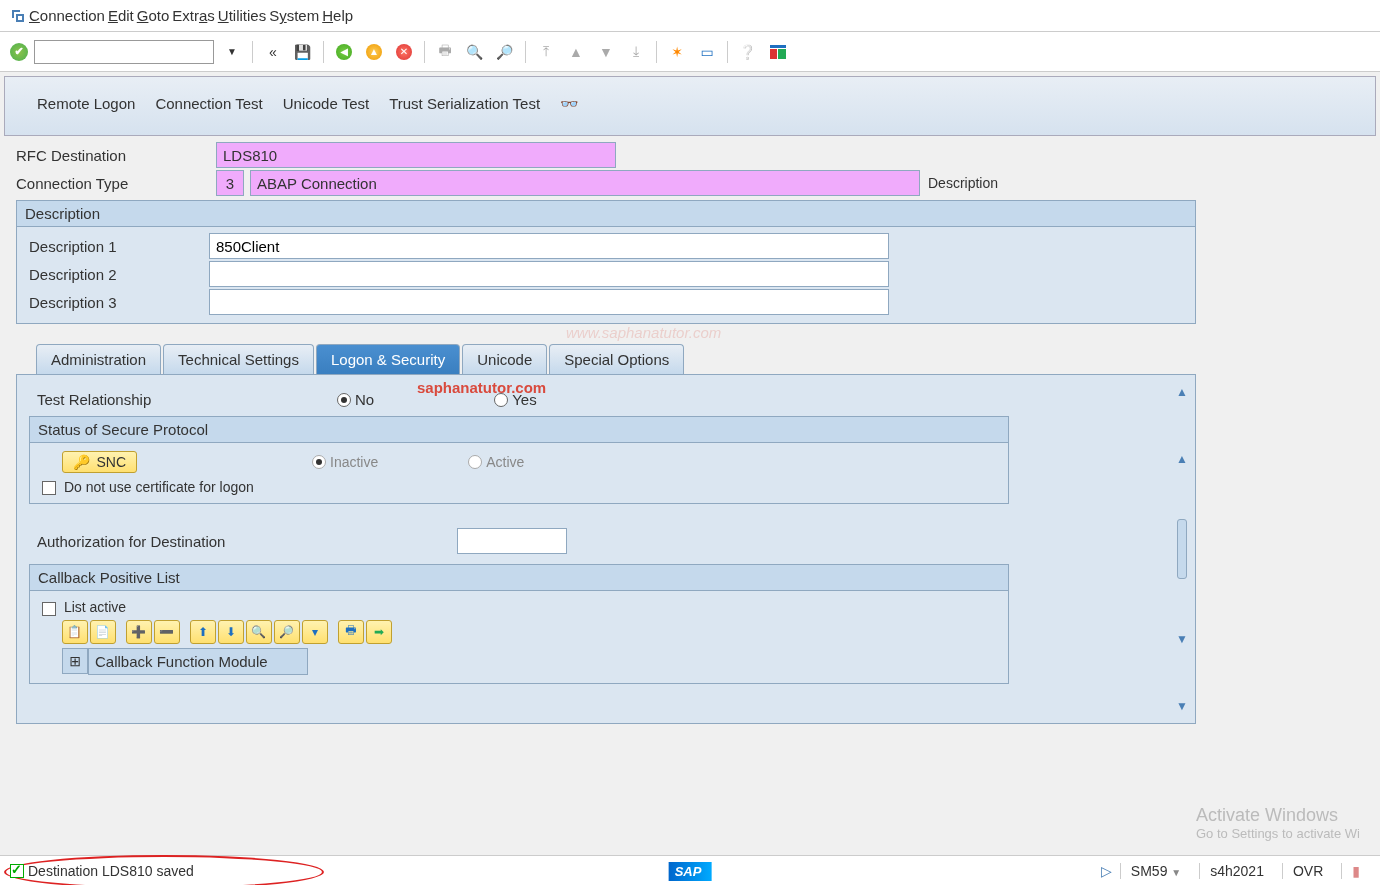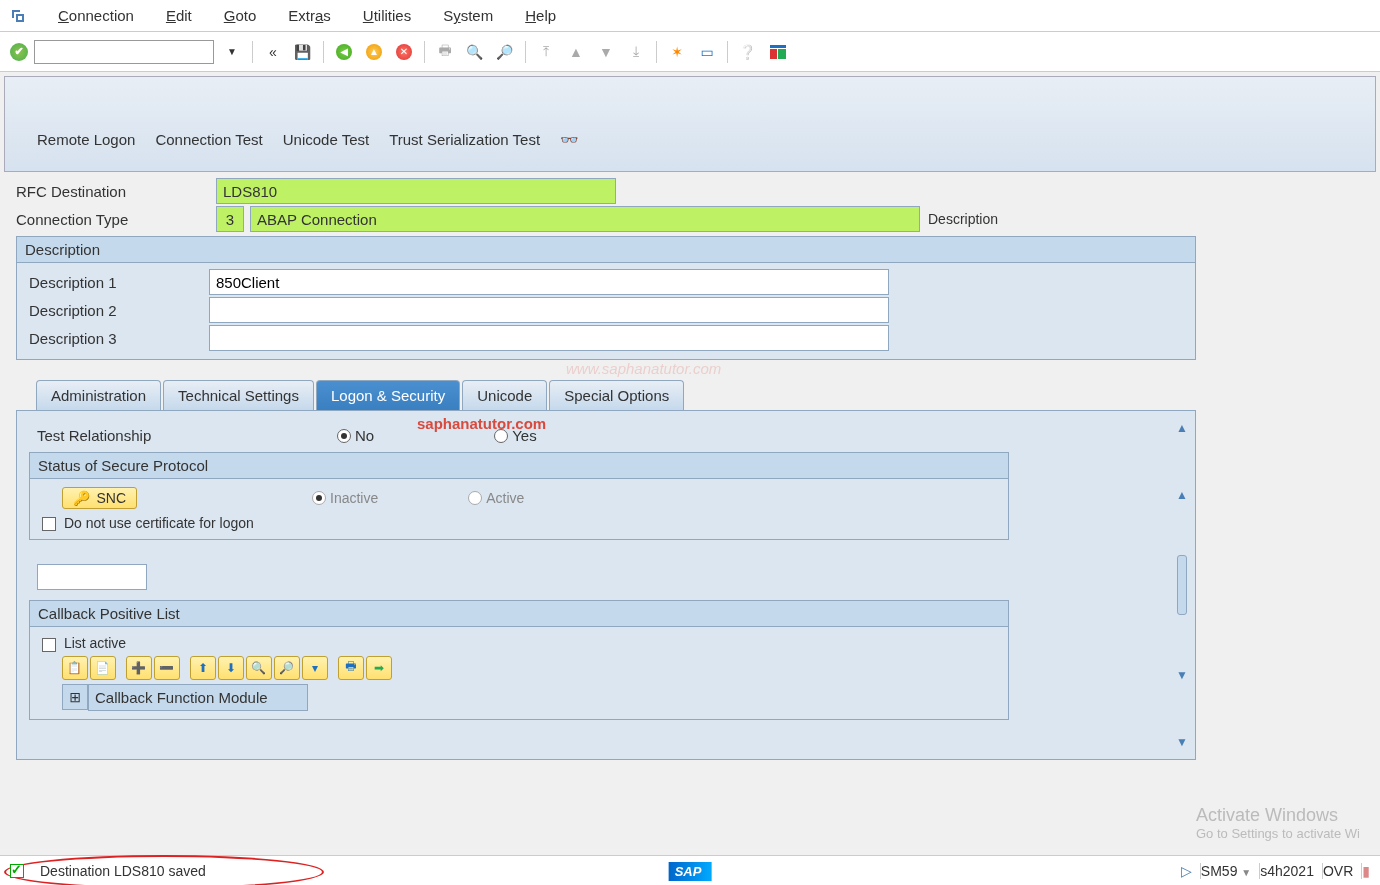--- a/index.html
+++ b/index.html
@@ -1,33 +1,33 @@
 <!DOCTYPE html>
 <html><head>
 <meta charset="utf-8">
 <style>
 * { box-sizing: border-box; margin: 0; padding: 0; font-family: Arial, Helvetica, sans-serif; }
 body { background: #f0f0f0; width: 1380px; height: 885px; overflow: hidden; font-size: 14px; color: #333; }
-.menubar { background: #fff; display: flex; align-items: center; padding: 4px 10px; gap: 32px; border-bottom: 1px solid #ccc; height: 32px; }
+.menubar { background: #fff; display: flex; align-items: center; padding: 4px 10px; gap: 3px; border-bottom: 1px solid #ccc; height: 32px; }
 .menubar .sap-icon { width: 16px; height: 16px; display: inline-flex; align-items: center; justify-content: center; color: #4a7fb5; font-size: 16px; }
 .menubar span { cursor: pointer; color: #333; font-size: 15px; }
 .menubar span u { text-decoration: underline; }
 .toolbar { background: #fff; display: flex; align-items: center; padding: 6px 10px; gap: 6px; border-bottom: 1px solid #ccc; height: 40px; }
 .tb-btn { width: 24px; height: 24px; display: inline-flex; align-items: center; justify-content: center; cursor: pointer; border: 1px solid transparent; border-radius: 3px; font-size: 14px; }
 .green-check { width: 18px; height: 18px; border-radius: 50%; background: radial-gradient(circle, #8bc34a, #4caf50); display: inline-flex; align-items: center; justify-content: center; color: #fff; font-size: 11px; font-weight: bold; }
 .cmd-field { width: 180px; height: 24px; border: 1px solid #999; background: #fff; padding: 0 4px; }
 .sep { width: 1px; height: 22px; background: #ccc; margin: 0 2px; }
 .title-bar { background: linear-gradient(#e8eef5, #d6e2ef); padding: 10px 16px; border: 1px solid #aab; margin: 4px; }
 .title-bar h1 { font-size: 22px; font-style: italic; font-weight: bold; color: #444; }
-.action-row { display: flex; gap: 20px; padding: 8px 16px 12px; font-size: 15px; color: #333; margin-top: 36px; }
+.action-row { display: flex; gap: 20px; padding: 8px 16px 12px; font-size: 15px; color: #333; }
 .action-row span { cursor: pointer; }
 .content { padding: 2px 16px; }
 .field-row { display: flex; align-items: center; margin-bottom: 2px; }
 .field-label { width: 200px; font-size: 15px; }
-.ro-field { background: #bef264; border: 1px solid #8fa8c0; padding: 3px 6px; height: 26px; display: flex; align-items: center; font-size: 15px; }
+.ro-field { background: #f0abfc; border: 1px solid #8fa8c0; padding: 3px 6px; height: 26px; display: flex; align-items: center; font-size: 15px; }
 .small-field { width: 28px; text-align: center; justify-content: center; margin-right: 6px; }
 .group-box { border: 1px solid #8fa8c0; margin-top: 4px; background: #c5d9ec;}
 .group-header { background: #c5d9ec; padding: 4px 8px; font-size: 15px; border-bottom: 1px solid #8fa8c0; }
 .group-body { background: #dbe6f1; padding: 6px 12px; }
 .input-field { border: 1px solid #8fa8c0; height: 26px; background: #fff; padding: 2px 6px; font-size: 15px; width: 680px; }
 .tabs-wrapper { margin-top: 20px; position: relative; }
 .tabs { display: flex; gap: 0; margin-left: 20px; }
 .tab { background: linear-gradient(#e8eef5, #c5d9ec); border: 1px solid #8fa8c0; border-bottom: none; padding: 6px 14px; font-size: 15px; cursor: pointer; border-radius: 4px 4px 0 0; margin-right: 2px; }
 .tab.active { background: linear-gradient(#4a8fd0, #3a7fc0); color: #fff; }
 .tab-content { border: 1px solid #8fa8c0; background: #dbe6f1; padding: 12px; min-height: 350px; position: relative; width: 1180px; }
@@ -44,24 +44,24 @@
 .checkbox.checked::after { content: '✓'; position: absolute; top: -3px; left: 0; color: #0a0; font-weight: bold; font-size: 13px; }
 .grid-toolbar { display: flex; gap: 2px; padding: 4px 20px; }
 .grid-tb-btn { width: 26px; height: 24px; background: linear-gradient(#fff2b0, #ffe070); border: 1px solid #c0a030; border-radius: 3px; display: inline-flex; align-items: center; justify-content: center; font-size: 12px; }
 .grid-header-row { display: flex; margin-left: 20px; }
 .grid-corner { width: 26px; height: 26px; background: #c5d9ec; border: 1px solid #8fa8c0; display: flex; align-items: center; justify-content: center; }
 .grid-hdr { background: #c5d9ec; border: 1px solid #8fa8c0; padding: 4px 6px; font-size: 15px; }
 .scroll-area { position: absolute; right: 4px; top: 10px; bottom: 10px; width: 18px; display: flex; flex-direction: column; align-items: center; justify-content: space-between; }
 .scroll-btn { color: #4a7fb5; font-size: 12px; cursor: pointer; }
 .scroll-thumb { width: 10px; height: 60px; background: #c5d9ec; border: 1px solid #8fa8c0; border-radius: 3px; }
 .statusbar { position: absolute; bottom: 0; left: 0; right: 0; height: 30px; background: #fff; border-top: 1px solid #ccc; display: flex; align-items: center; padding: 0 10px; font-size: 14px; }
-.status-left { display: flex; align-items: center; gap: 12px; position: relative; }
+.status-left { display: flex; align-items: center; gap: 0; position: relative; }
 .status-ellipse { position: absolute; left: -6px; top: -8px; width: 320px; height: 34px; border: 2px solid #d22; border-radius: 50%; pointer-events: none; }
 .status-right { margin-left: auto; display: flex; align-items: center; gap: 8px; }
-.status-seg { border-left: 1px solid #ccc; padding: 0 0; }
+.status-seg { border-left: 1px solid #ccc; padding: 0 10px; }
 .sap-logo { background: linear-gradient(90deg, #0066cc, #00aaff); color: #fff; font-weight: bold; font-style: italic; padding: 2px 10px 2px 6px; font-size: 13px; transform: skewX(-10deg); }
 .activate-win { position: absolute; right: 20px; bottom: 44px; color: #bbb; font-size: 18px; text-align: left; }
 .activate-win small { font-size: 13px; display: block; }
 </style>
 </head>
 <body>
 
 <div class="menubar">
   <span class="sap-icon">
     <svg width="16" height="16" viewBox="0 0 16 16">
@@ -201,20 +201,21 @@
             </div>
           </div>
           <div style="margin-top:6px">
             <span class="checkbox"></span>
             <span>Do not use certificate for logon</span>
           </div>
         </div>
       </div>
 
       <div class="auth-row" style="margin-top:20px">
+        <div style="width:380px">Authorization for Destination</div>
         <input class="input-field" style="width: 110px;" value="">
       </div>
 
       <div class="sub-group" style="margin-top:6px">
         <div class="group-header">Callback Positive List</div>
         <div class="sub-group-body">
           <div>
             <span class="checkbox"></span>
             <span>List active</span>
           </div>

